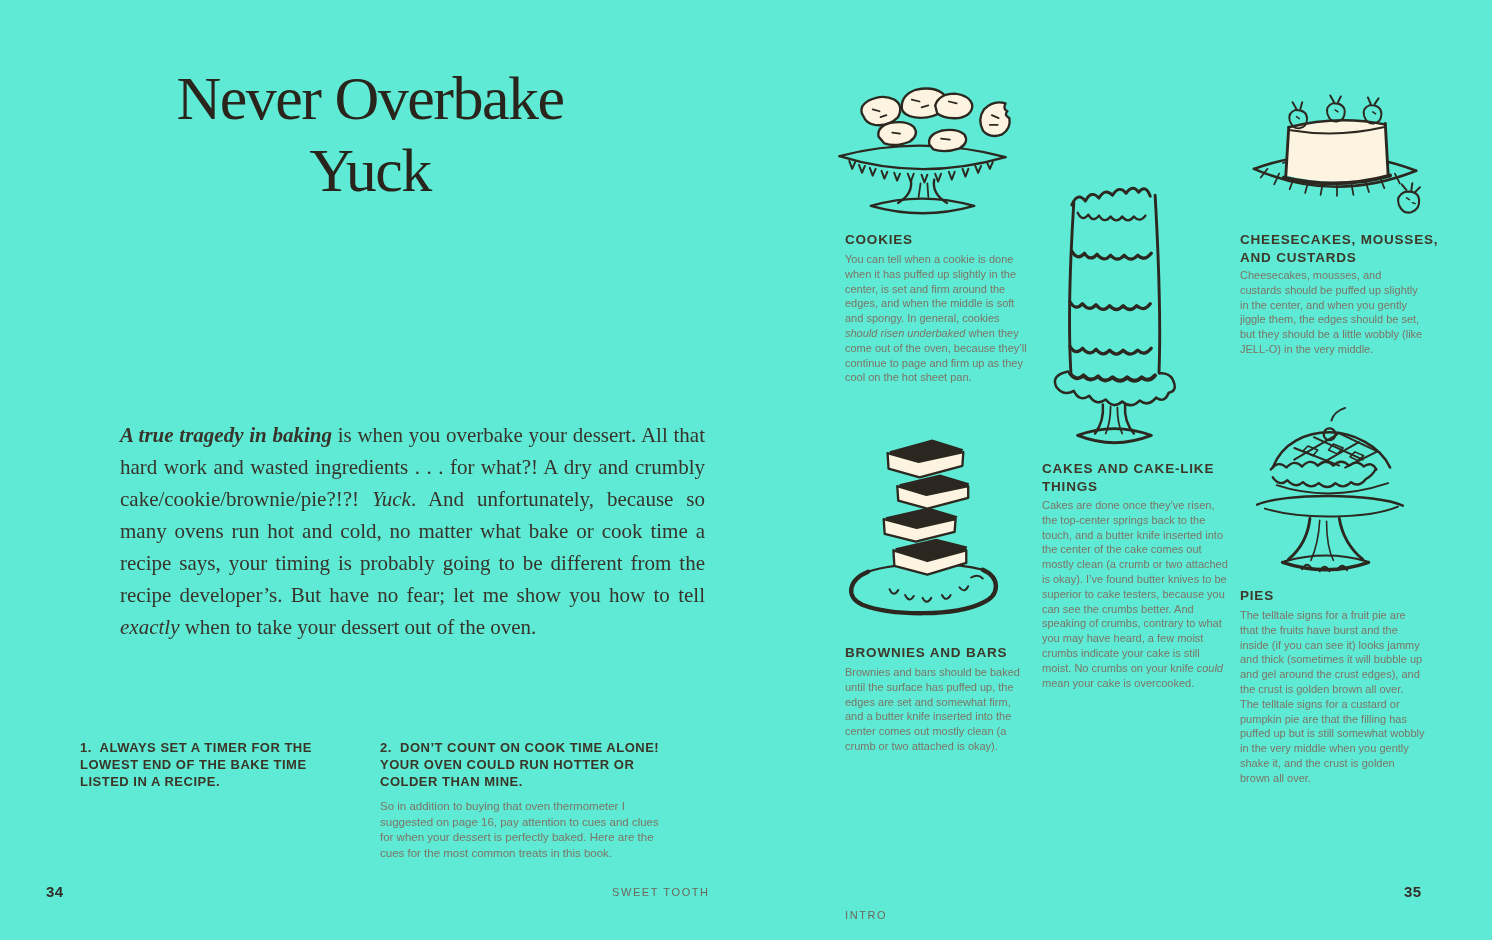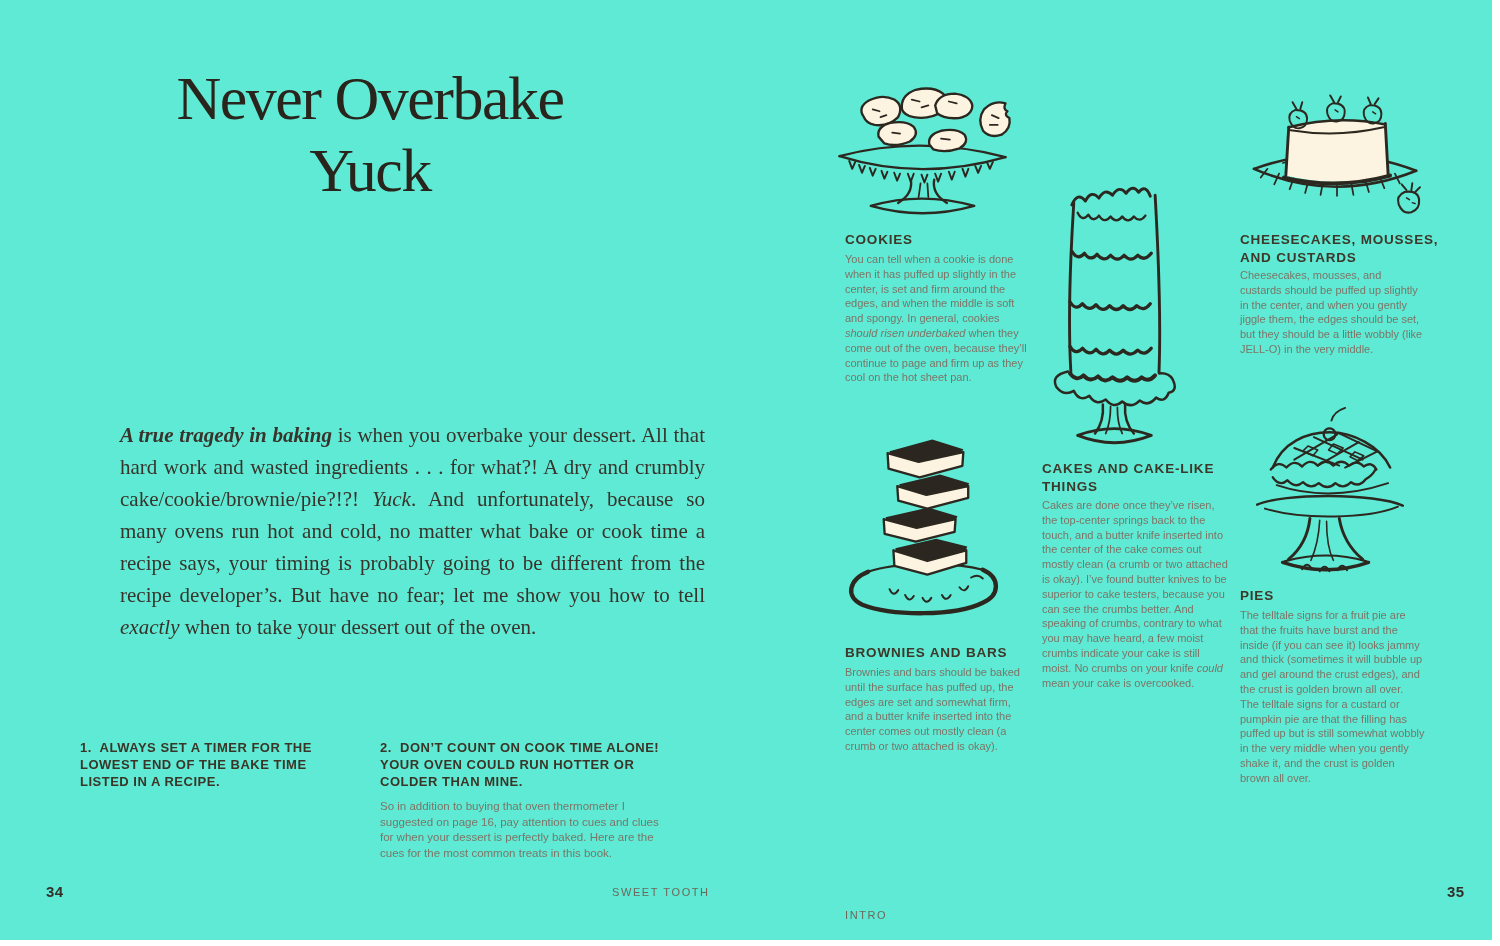--- a/index.html
+++ b/index.html
@@ -195,17 +195,17 @@
       </g>
     </svg>
 
     <div class="abs sec-head" style="left:1240px;top:587px;width:180px;">PIES</div>
     <div class="abs sec-body" style="left:1240px;top:608px;width:185px;">The telltale signs for a fruit pie are that the fruits have burst and the inside (if you can see it) looks jammy and thick (sometimes it will bubble up and gel around the crust edges), and the crust is golden brown all over. The telltale signs for a custard or pumpkin pie are that the filling has puffed up but is still somewhat wobbly in the very middle when you gently shake it, and the crust is golden brown all over.</div>
   </div>
 
   <div class="abs folio" style="left:46px;top:883px;">34</div>
   <div class="abs running" style="left:584px;top:886px;margin-left:28px;">SWEET TOOTH</div>
   <div class="abs running" style="left:845px;top:909px;">INTRO</div>
-  <div class="abs folio" style="left:1447px;top:883px;text-align:center;">35</div>
+  <div class="abs folio" style="left:1404px;top:883px;text-align:center;">35</div>
 
   <div class="abs edge" style="right:0;top:0;width:8px;height:946px;"></div>
   <div class="abs edge" style="left:0;bottom:0;width:1500px;height:6px;"></div>
 </div>
 
 </body></html>

